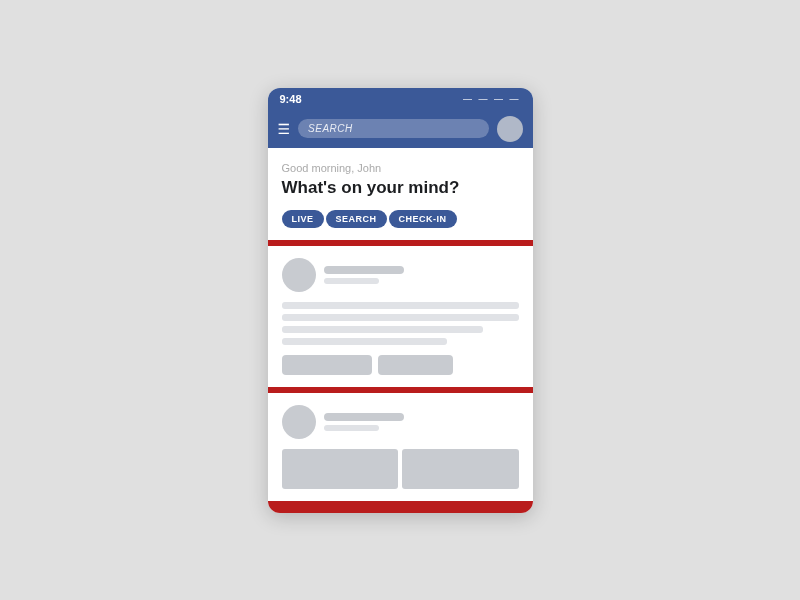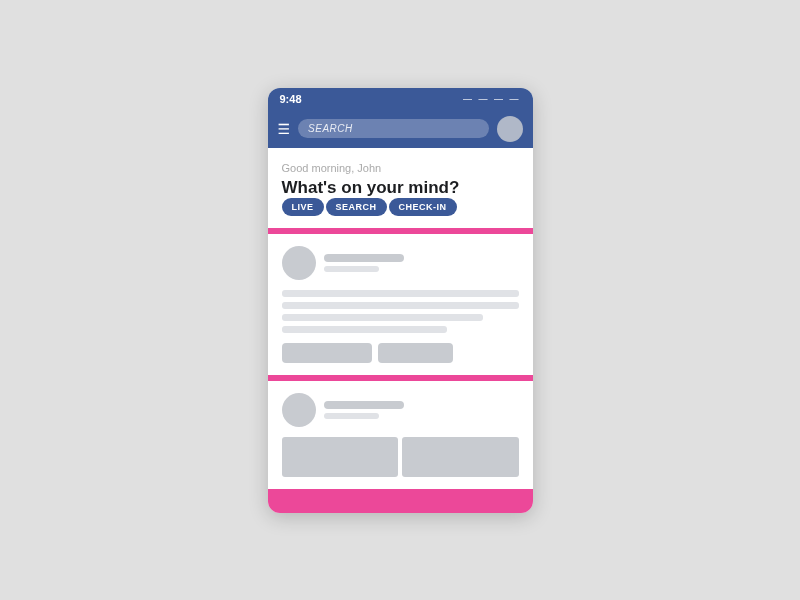--- a/index.html
+++ b/index.html
@@ -81,40 +81,40 @@
       height: 26px;
       border-radius: 50%;
       background: #b0b8c8;
       flex-shrink: 0;
     }
 
     
     .content-area {
       flex: 1;
       overflow-y: auto;
-      background: #ec4899;
+      background: #b91c1c;
     }
     .content-area::-webkit-scrollbar { display: none; }
 
     
     .composer-card {
       background: white;
       padding: 14px 14px 12px;
       margin-bottom: 6px;
     }
     .greeting-text {
       color: #aaa;
       font-size: 11px;
       margin-bottom: 4px;
     }
     .prompt-text {
       color: #1c1e21;
       font-size: 17px;
       font-weight: 600;
-      margin-bottom: 0;
+      margin-bottom: 12px;
     }
     .action-buttons {
       display: flex;
       gap: 2px;
     }
     .action-btn {
       background: #3b5998;
       color: white;
       border: none;
       border-radius: 14px;

